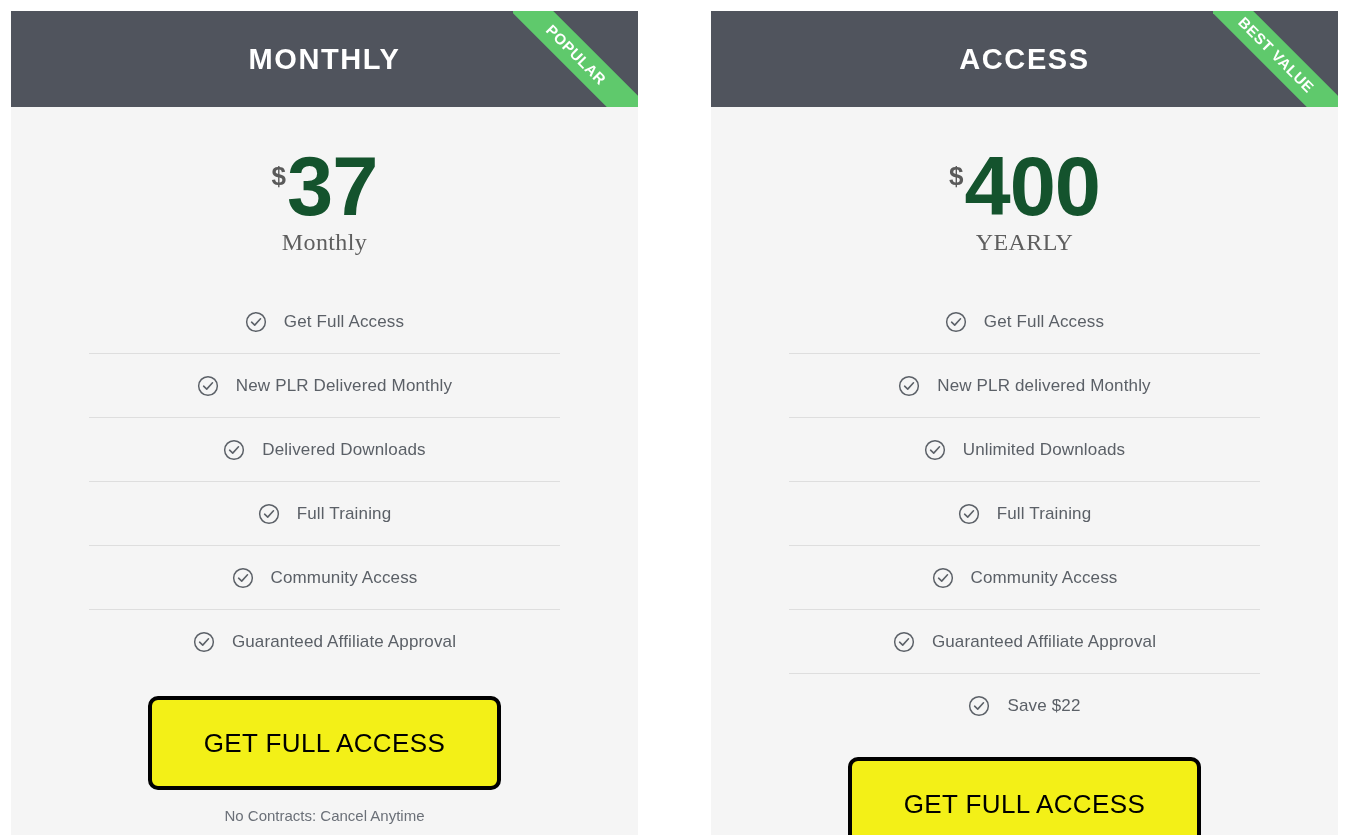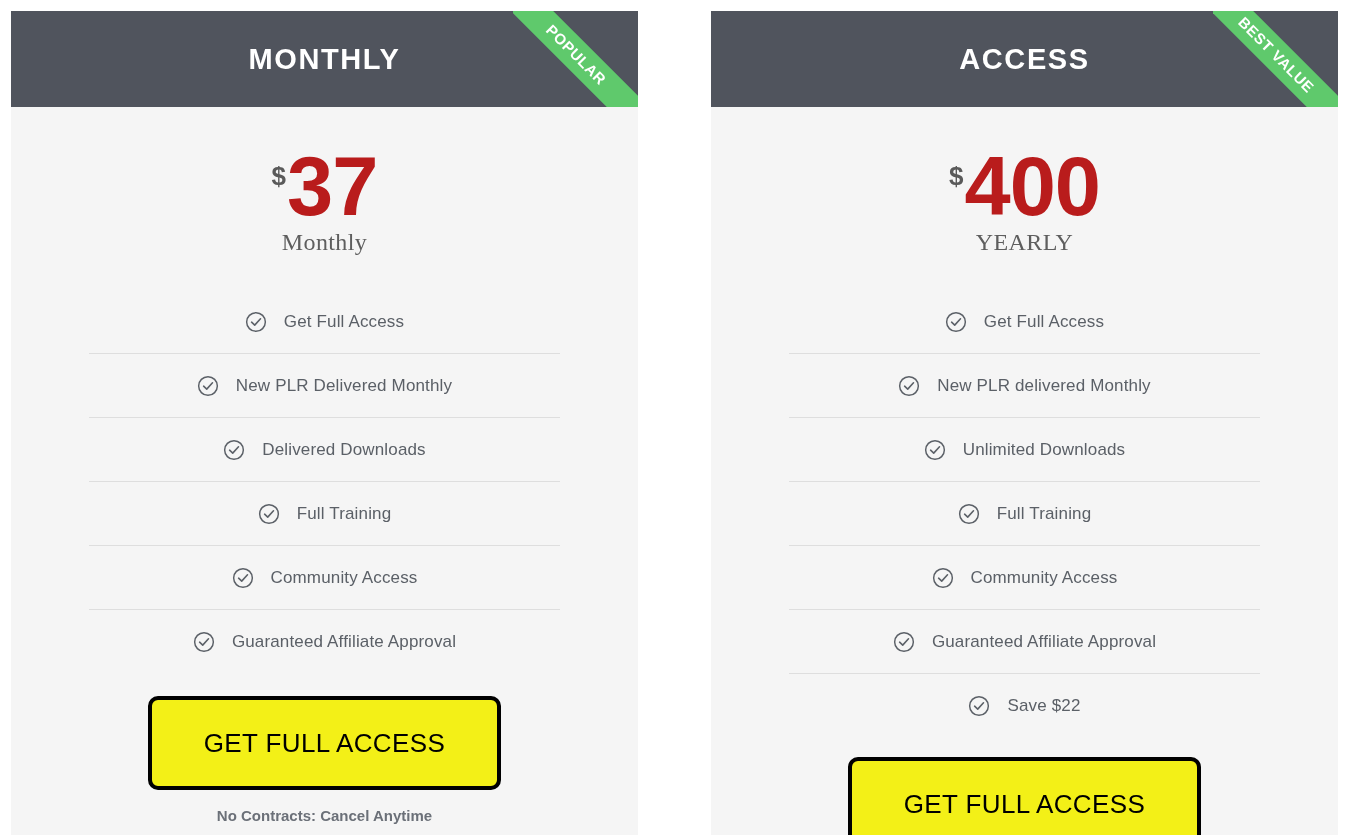--- a/index.html
+++ b/index.html
@@ -93,21 +93,21 @@
     font-size: 26px;
     font-weight: bold;
     color: #5a5a5a;
     margin-top: 14px;
     margin-right: 1px;
   }
 
   .amount {
     font-size: 83px;
     font-weight: bold;
-    color: #b91c1c;
+    color: #14532d;
     line-height: 0.92;
     letter-spacing: -1px;
   }
 
   .period {
     font-family: "Liberation Serif", serif;
     font-size: 24px;
     color: #5e5e5e;
     margin-top: 4px;
     letter-spacing: 0.4px;
@@ -160,21 +160,20 @@
     box-sizing: border-box;
     cursor: pointer;
     font-family: "Liberation Sans", sans-serif;
   }
 
   .cta-note {
     text-align: center;
     margin-top: 17px;
     font-size: 15px;
     color: #6b7078;
-    font-weight: bold;
   }
 
   
   .card.right .features { margin-top: 34px; }
   .card.right .cta-wrap { margin-top: 20px; }
 </style>
 </head>
 <body>
 
 <div class="page">

